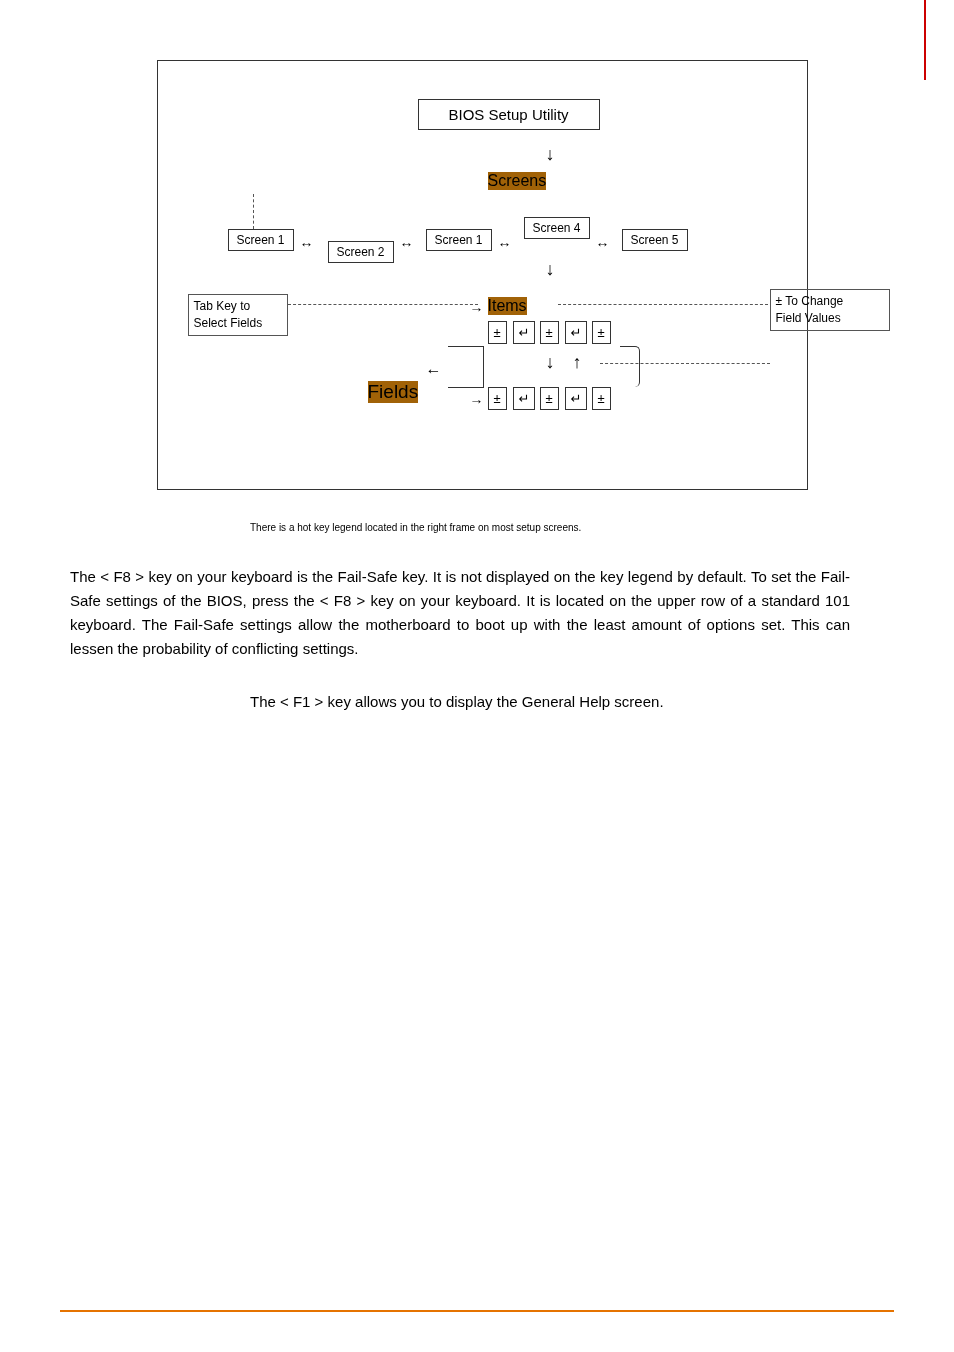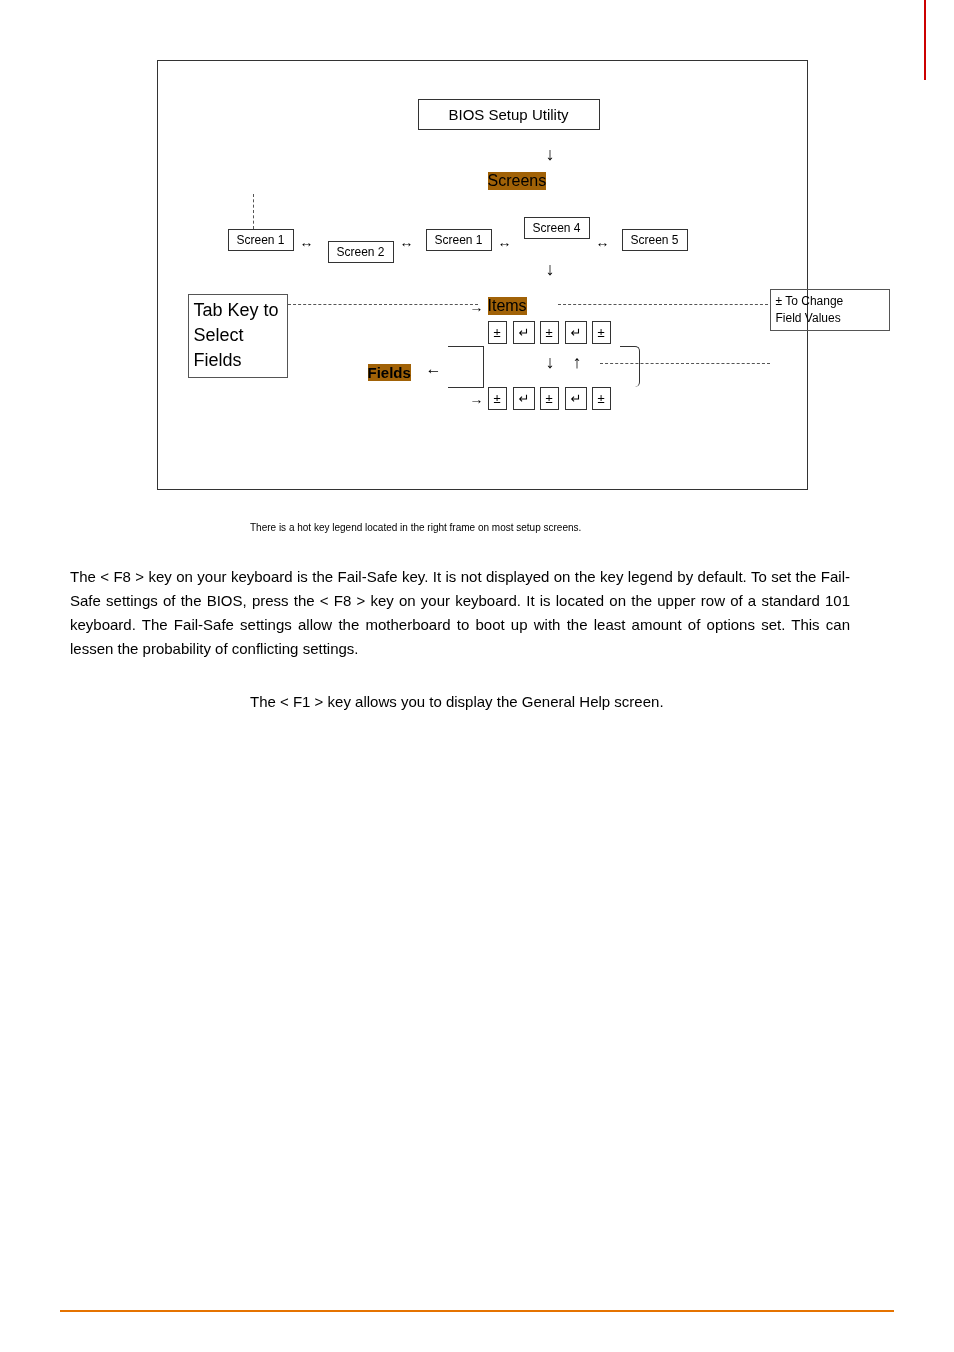--- a/index.html
+++ b/index.html
@@ -137,39 +137,39 @@
       <div class="diag-abs" style="left:320px; top:145px; font-size:14px;">↔</div>
 
       <div class="diag-abs diag-box" style="left:346px; top:128px;">Screen 4</div>
 
       <div class="diag-abs" style="left:418px; top:145px; font-size:14px;">↔</div>
 
       <div class="diag-abs diag-box" style="left:444px; top:140px;">Screen 5</div>
 
       <div class="diag-abs" style="left:368px; top:170px; font-size:18px;">↓</div>
 
-      <div class="diag-abs" style="left:10px; top:205px; width:100px; border:1px solid #555; padding:3px 5px; font-size:18px; line-height:1.4;">Tab Key to<br>Select Fields</div>
+      <div class="diag-abs" style="left:10px; top:205px; width:100px; border:1px solid #555; padding:3px 5px; font-size:12px; line-height:1.4;">Tab Key to<br>Select Fields</div>
 
       <div class="diag-abs" style="left:110px; top:215px; border-top:1.5px dashed #555; width:190px;"></div>
 
       <div class="diag-abs diag-text" style="left:310px; top:208px; font-size:16px;">Items</div>
 
       <div class="diag-abs" style="left:380px; top:215px; border-top:1.5px dashed #555; width:210px;"></div>
 
       <div class="diag-abs" style="left:592px; top:200px; width:120px; border:1px solid #555; padding:3px 5px; font-size:12px; line-height:1.4; ">± To Change<br>Field Values</div>
 
       <div class="diag-abs" style="left:292px; top:210px; font-size:14px;">→</div>
 
       <div class="diag-abs diag-box" style="left:310px; top:232px; padding:3px 5px; font-size:13px;">±</div>
       <div class="diag-abs diag-box" style="left:335px; top:232px; padding:3px 5px; font-size:13px;">↵</div>
       <div class="diag-abs diag-box" style="left:362px; top:232px; padding:3px 5px; font-size:13px;">±</div>
       <div class="diag-abs diag-box" style="left:387px; top:232px; padding:3px 5px; font-size:13px;">↵</div>
       <div class="diag-abs diag-box" style="left:414px; top:232px; padding:3px 5px; font-size:13px;">±</div>
 
-      <div class="diag-abs diag-text" style="left:190px; top:275px; font-size:15px;font-weight:bold;">Fields</div>
+      <div class="diag-abs diag-text" style="left:190px; top:292px; font-size:19px;">Fields</div>
 
       <div class="diag-abs" style="left:248px; top:271px; font-size:16px;">←</div>
 
       <div class="diag-abs" style="left:368px; top:263px; font-size:18px;">↓</div>
 
       <div class="diag-abs" style="left:395px; top:263px; font-size:18px;">↑</div>
 
       <div class="diag-abs" style="left:422px; top:274px; border-top:1.5px dashed #555; width:170px;"></div>
 
 

